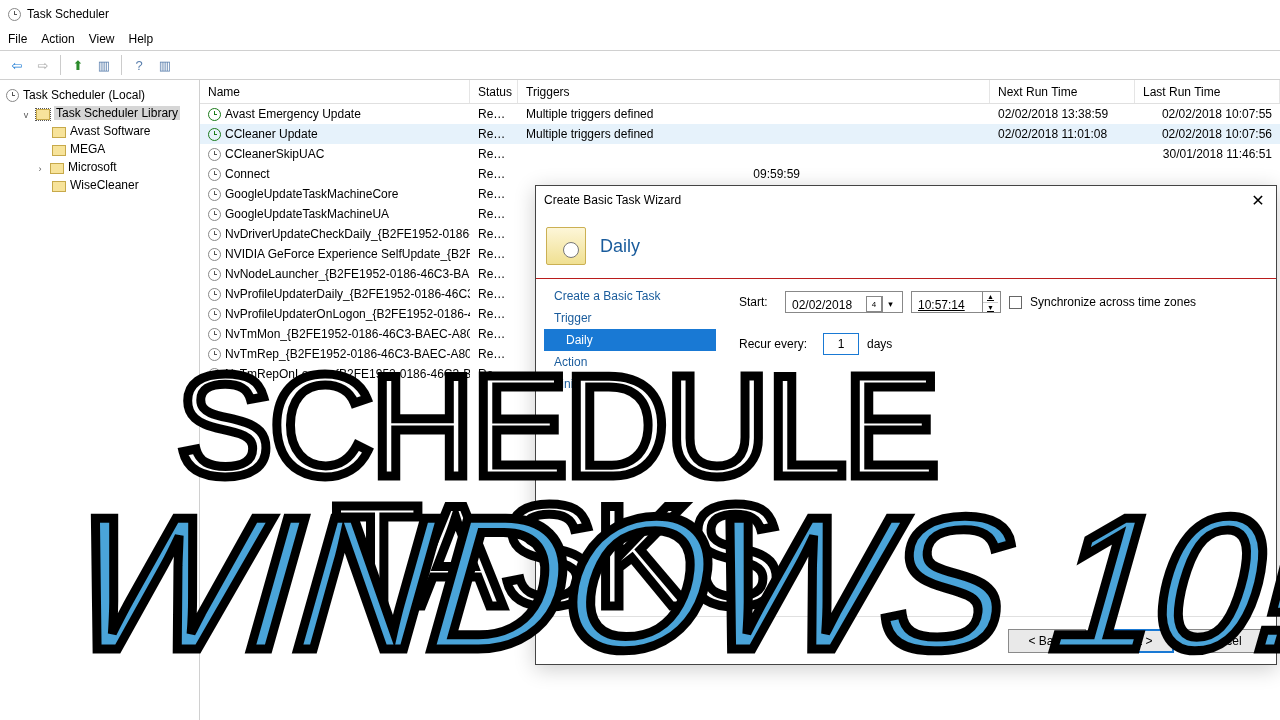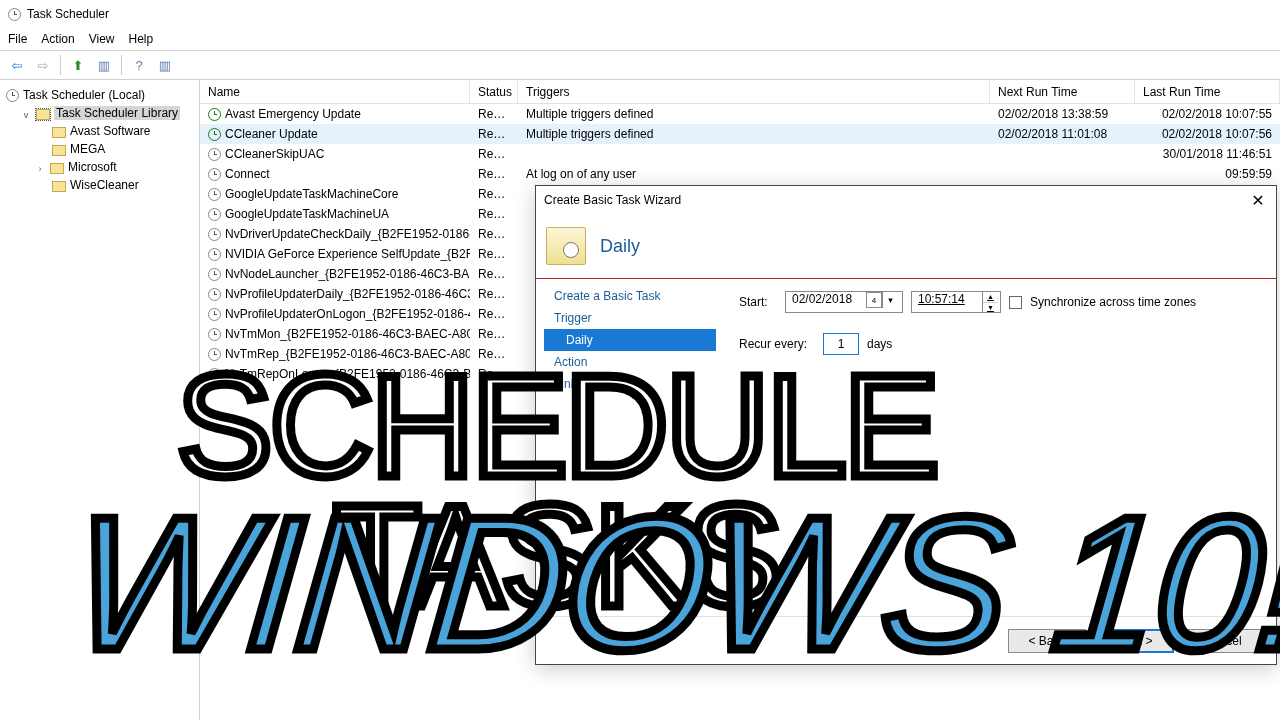--- a/index.html
+++ b/index.html
@@ -44,21 +44,21 @@
   .wiz-banner { height: 64px; display: flex; align-items: center; gap: 14px; padding: 0 10px; background: #fff; }
   .wiz-icon { width: 40px; height: 38px; background: linear-gradient(#fdf6d8,#f0e092); border: 1px solid #cbb053; position: relative; border-radius: 2px; }
   .wiz-icon::after { content:""; position:absolute; right:6px; bottom:6px; width:14px; height:14px; border:1px solid #777; border-radius:50%; background:#fff; }
   .wiz-heading { font-size: 18px; color: #1a5c9c; }
   .wiz-body { display: flex; height: calc(100% - 28px - 64px - 48px); border-top: 1px solid #b91c1c; gap: 9px; }
   .wiz-steps { width: 180px; padding: 6px 0 0 8px; }
   .wiz-step { height: 22px; display: flex; align-items: center; padding: 0 10px; color: #1a5c9c; cursor: default; }
   .wiz-step.sel { background: #1979d4; color: #fff; }
   .wiz-content { flex: 1; position: relative; padding: 6px 14px 0 14px; }
   .wiz-line { display: flex; align-items: center; gap: 8px; height: 30px; }
-  .date-box, .time-box { border: 1px solid #888; height: 22px; display: inline-flex; align-items: flex-start; font-size: 12px; background: #fff; }
+  .date-box, .time-box { border: 1px solid #888; height: 22px; display: inline-flex; align-items: flex-end; font-size: 12px; background: #fff; }
   .date-box { width: 118px; padding: 0 4px 0 6px; justify-content: space-between; }
   .dcal { width: 16px; height: 16px; border: 1px solid #888; margin-left: 4px; display: flex; align-items: center; justify-content: center; font-size: 8px; }
   .dchev { width: 16px; height: 16px; border-left: 1px solid #888; display: flex; align-items: center; justify-content: center; font-size: 9px; }
   .time-box { width: 90px; padding: 0 2px 0 6px; justify-content: space-between; text-decoration: underline; }
   .spin { width: 16px; display: flex; flex-direction: column; border-left: 1px solid #888; height: 100%; }
   .spin > div { flex:1; font-size:7px; display:flex; align-items:center; justify-content:center; border-bottom:1px solid #ccc; }
   .spin > div:last-child { border-bottom:0; }
   .chk { width: 13px; height: 13px; border: 1px solid #666; display: inline-block; }
   .recur-input { width: 36px; height: 22px; border: 1px solid #1979d4; text-align: center; font-size: 12px; display: inline-flex; align-items: center; justify-content: center; }
   .wiz-btns { height: 48px; border-top: 1px solid #e0e0e0; display: flex; align-items: center; justify-content: flex-end; gap: 10px; padding: 0 14px; }
@@ -162,21 +162,20 @@
           <div class="col-trig"></div>
           <div class="col-next"></div>
           <div class="col-last" style="text-align:right;">30/01/2018 11:46:51</div>
         </div>
         <div class="row">
           <div class="col-name">
             <span class="clock-sm "></span>
             <span>Connect</span>
           </div>
           <div class="col-status">Ready</div>
-          <div class="col-trig">At log on of any user</div>
           <div class="col-next"></div>
           <div class="col-last" style="text-align:right;">09:59:59</div>
         </div>
         <div class="row">
           <div class="col-name">
             <span class="clock-sm "></span>
             <span>GoogleUpdateTaskMachineCore</span>
           </div>
           <div class="col-status">Ready</div>
           <div class="col-trig"></div>

